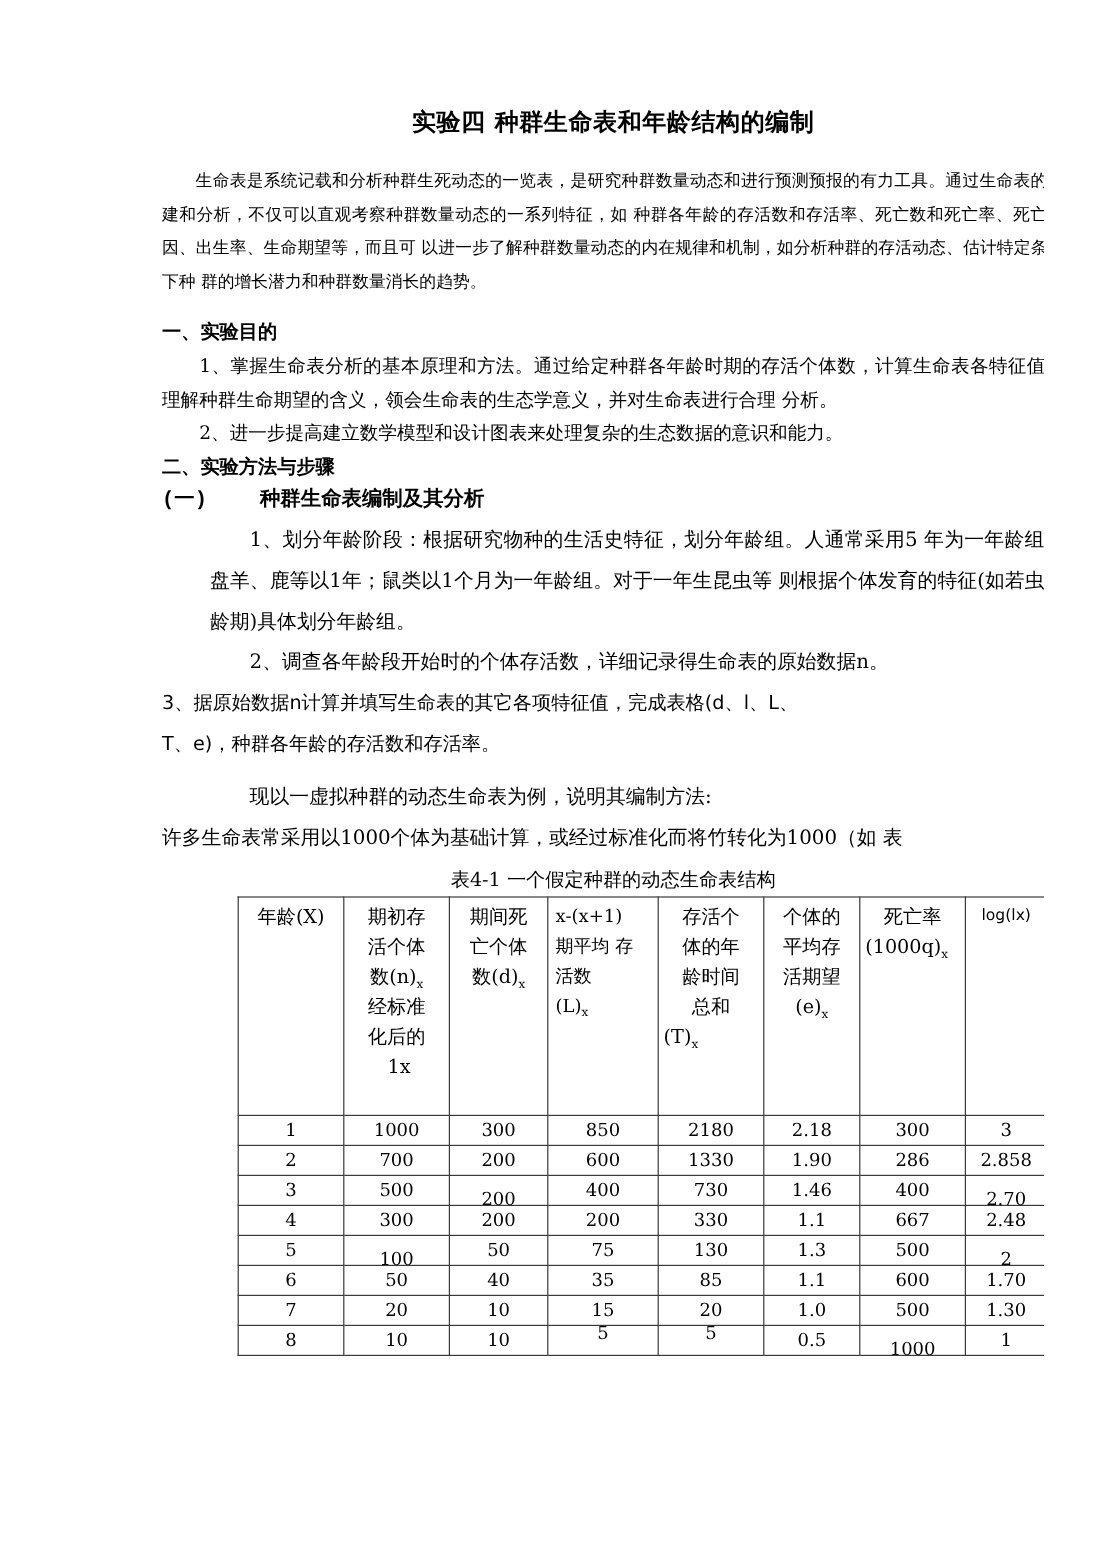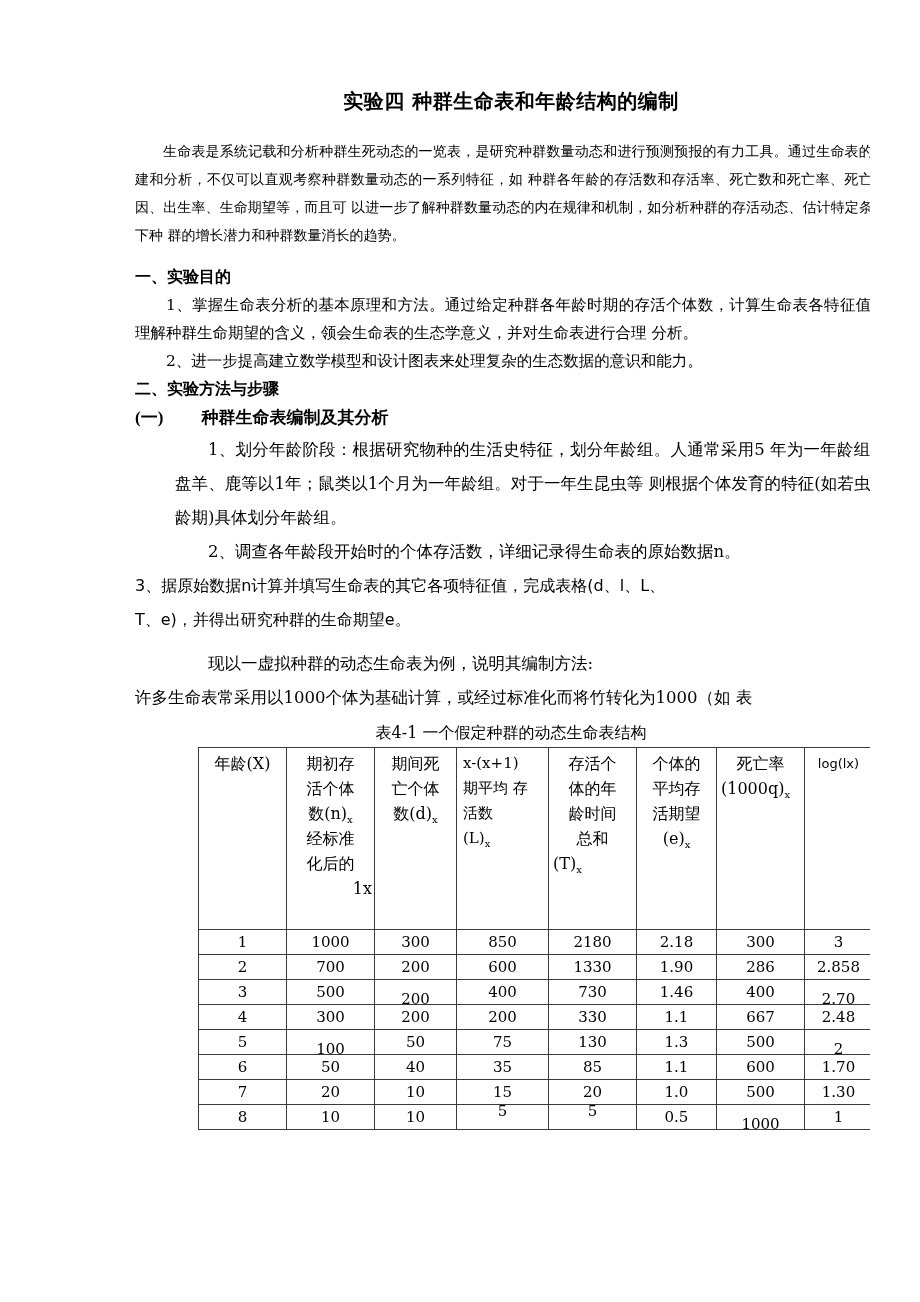--- a/index.html
+++ b/index.html
@@ -49,21 +49,21 @@
 
   h2.sec-head {
     font-family: "DejaVu Sans", "Liberation Sans", sans-serif;
     font-size: 16px;
     font-weight: bold;
     margin: 0;
     line-height: 28px;
   }
 
   h3.subsec-head {
-    font-family: Liberation Serif, serif;
+    font-family: Liberation Mono, monospace;
     font-size: 17px;
     font-weight: bold;
     margin: 0;
     line-height: 30px;
     white-space: pre;
   }
 
   p.list-para {
     font-size: 15.5px;
     line-height: 28px;
@@ -181,21 +181,21 @@
     <p class="list-para">2、进一步提高建立数学模型和设计图表来处理复杂的生态数据的意识和能力。</p>
 
     <h2 class="sec-head">二、实验方法与步骤</h2>
 
     <h3 class="subsec-head">(一)　　 种群生命表编制及其分析</h3>
 
     <p class="serif-big indent">1、划分年龄阶段：根据研究物种的生活史特征，划分年龄组。人通常采用5 年为一年龄组；盘羊、鹿等以1年；鼠类以1个月为一年龄组。对于一年生昆虫等 则根据个体发育的特征(如若虫的龄期)具体划分年龄组。</p>
     <p class="serif-big indent">2、调查各年龄段开始时的个体存活数，详细记录得生命表的原始数据n。</p>
 
     <p class="sans-para">3、据原始数据n计算并填写生命表的其它各项特征值，完成表格(d、l、L、</p>
-    <p class="sans-para">T、e)，并得出研究种群的生命期望e。</p>
+    <p class="sans-para">T、e)，种群各年龄的存活数和存活率。</p>
 
     <div style="height:10px"></div>
 
     <p class="serif-big indent">现以一虚拟种群的动态生命表为例，说明其编制方法:</p>
     <p class="serif-big">许多生命表常采用以1000个体为基础计算，或经过标准化而将竹转化为1000（如 表</p>
 
     <p class="table-caption">表4-1  一个假定种群的动态生命表结构</p>
 
     <table class="life-table">
       <colgroup>
@@ -212,21 +212,21 @@
         <tr>
           <th class="col-x">
             <span class="hcell">年龄(X)</span>
           </th>
           <th>
             <span class="hcell">期初存</span>
             <span class="hcell">活个体</span>
             <span class="hcell"><span>数(n)</span><span class="sub">x</span></span>
             <span class="hcell">经标准</span>
             <span class="hcell">化后的</span>
-            <span class="hcell" style="text-align:right;padding-left:4px">1x</span>
+            <span class="hcell" style="text-align:center;padding-left:4px">1x</span>
           </th>
           <th>
             <span class="hcell">期间死</span>
             <span class="hcell">亡个体</span>
             <span class="hcell"><span>数(d)</span><span class="sub">x</span></span>
           </th>
           <th class="col-span3">
             <span class="hcell" style="">x-(x+1)</span>
             <span class="hcell">期平均 存</span>
             <span class="hcell">活数</span>

